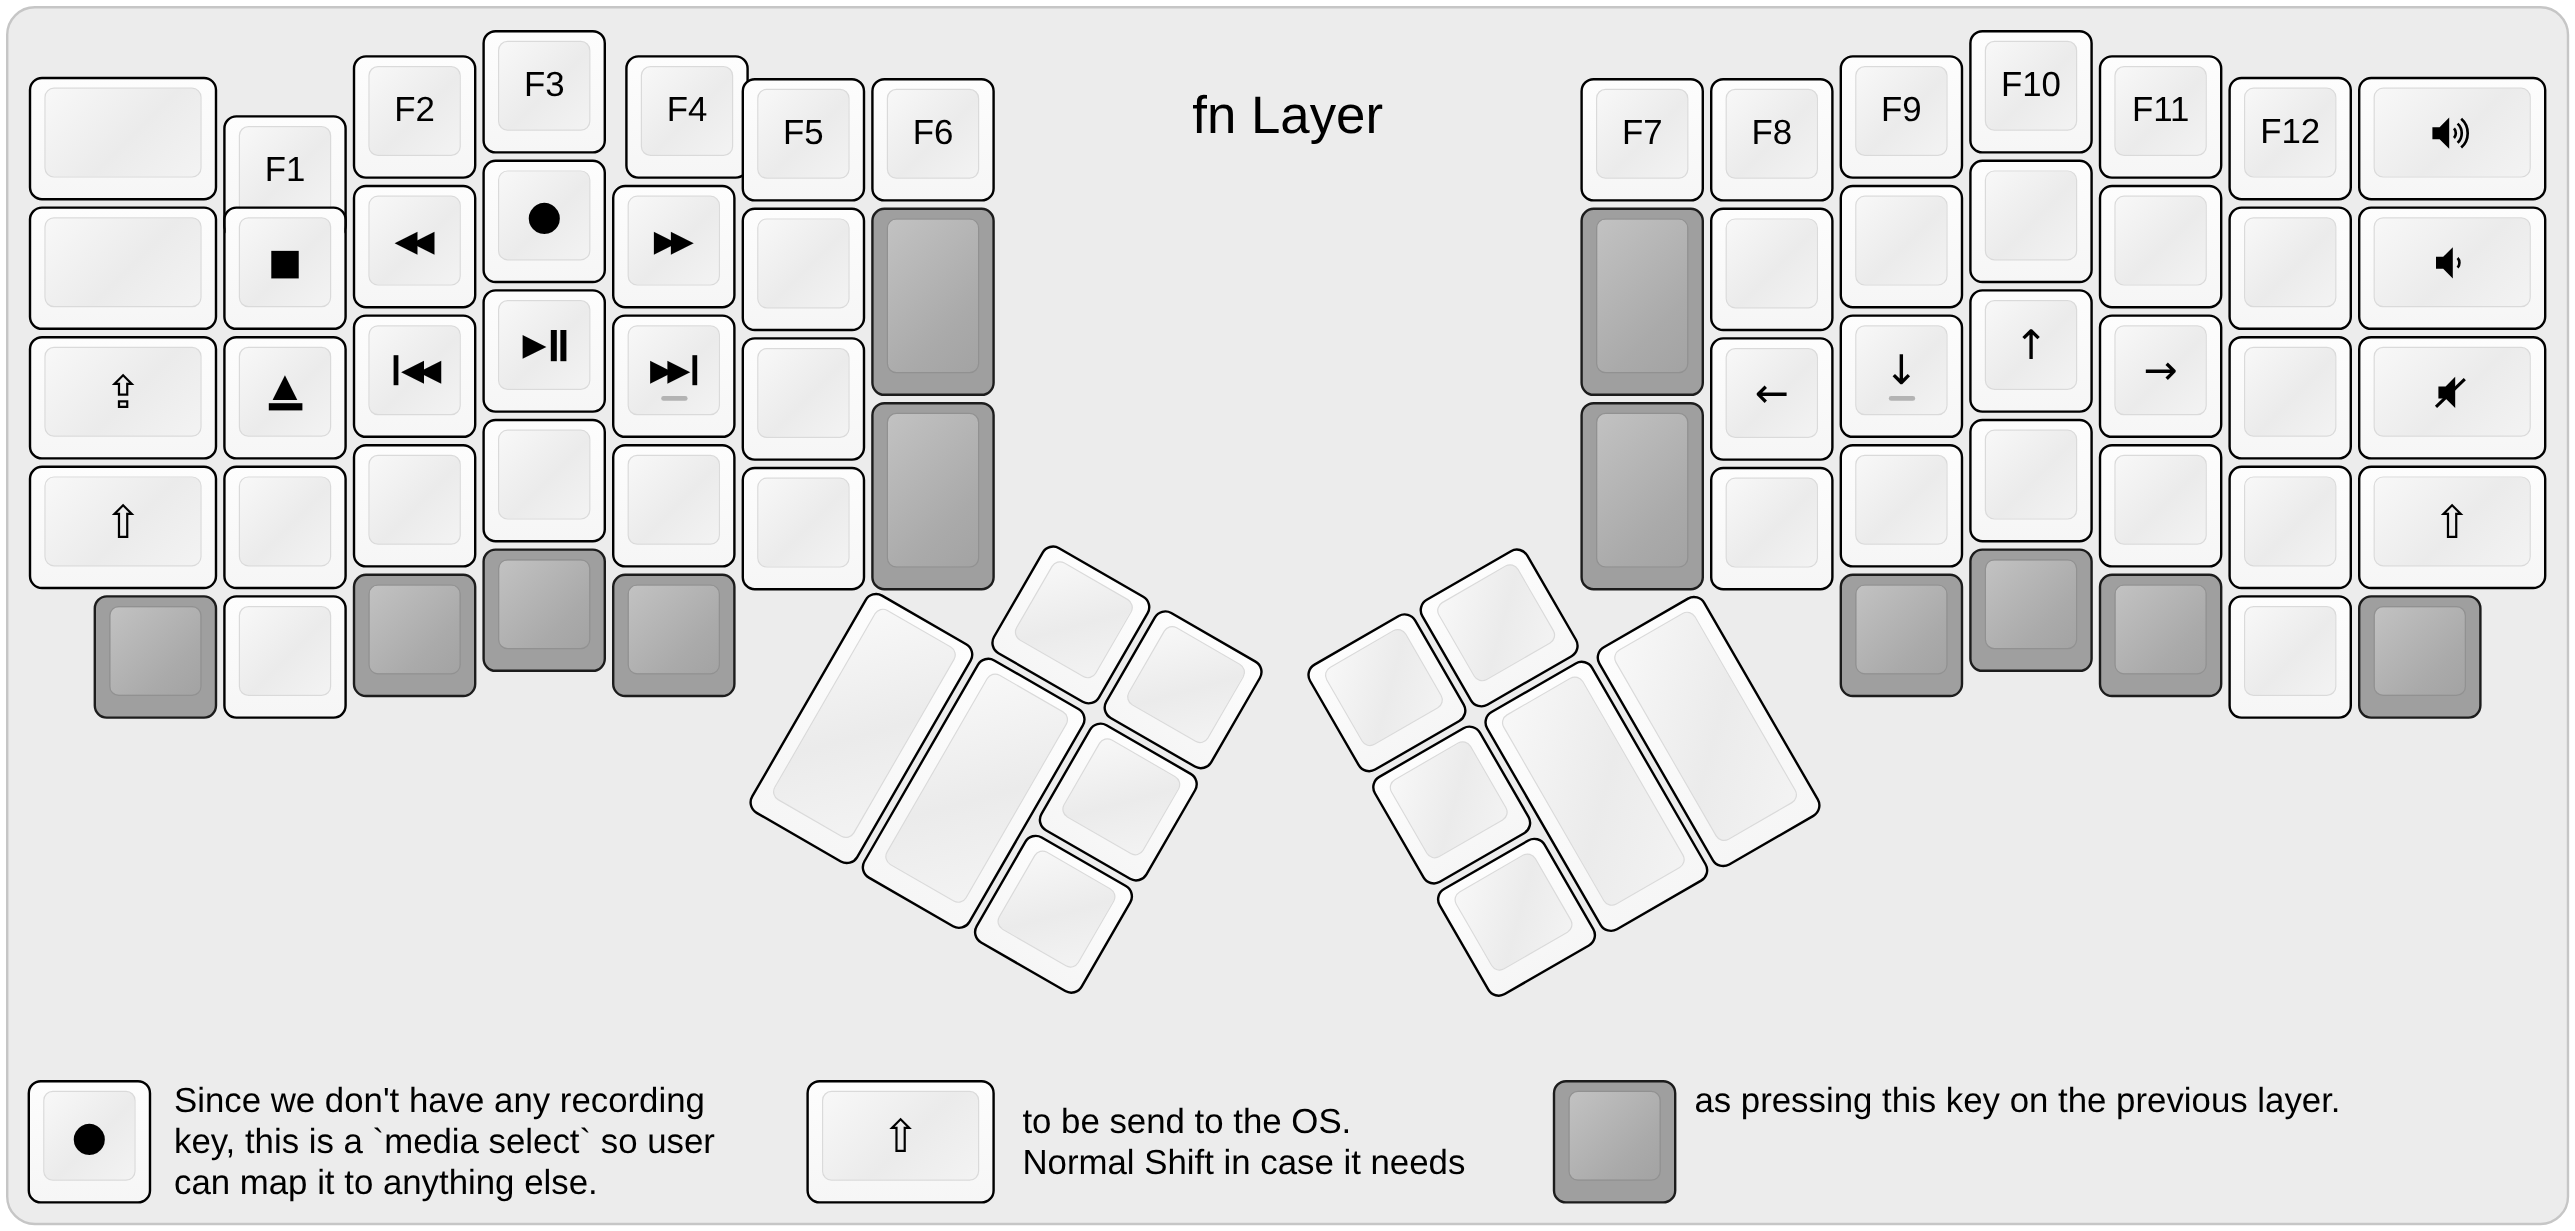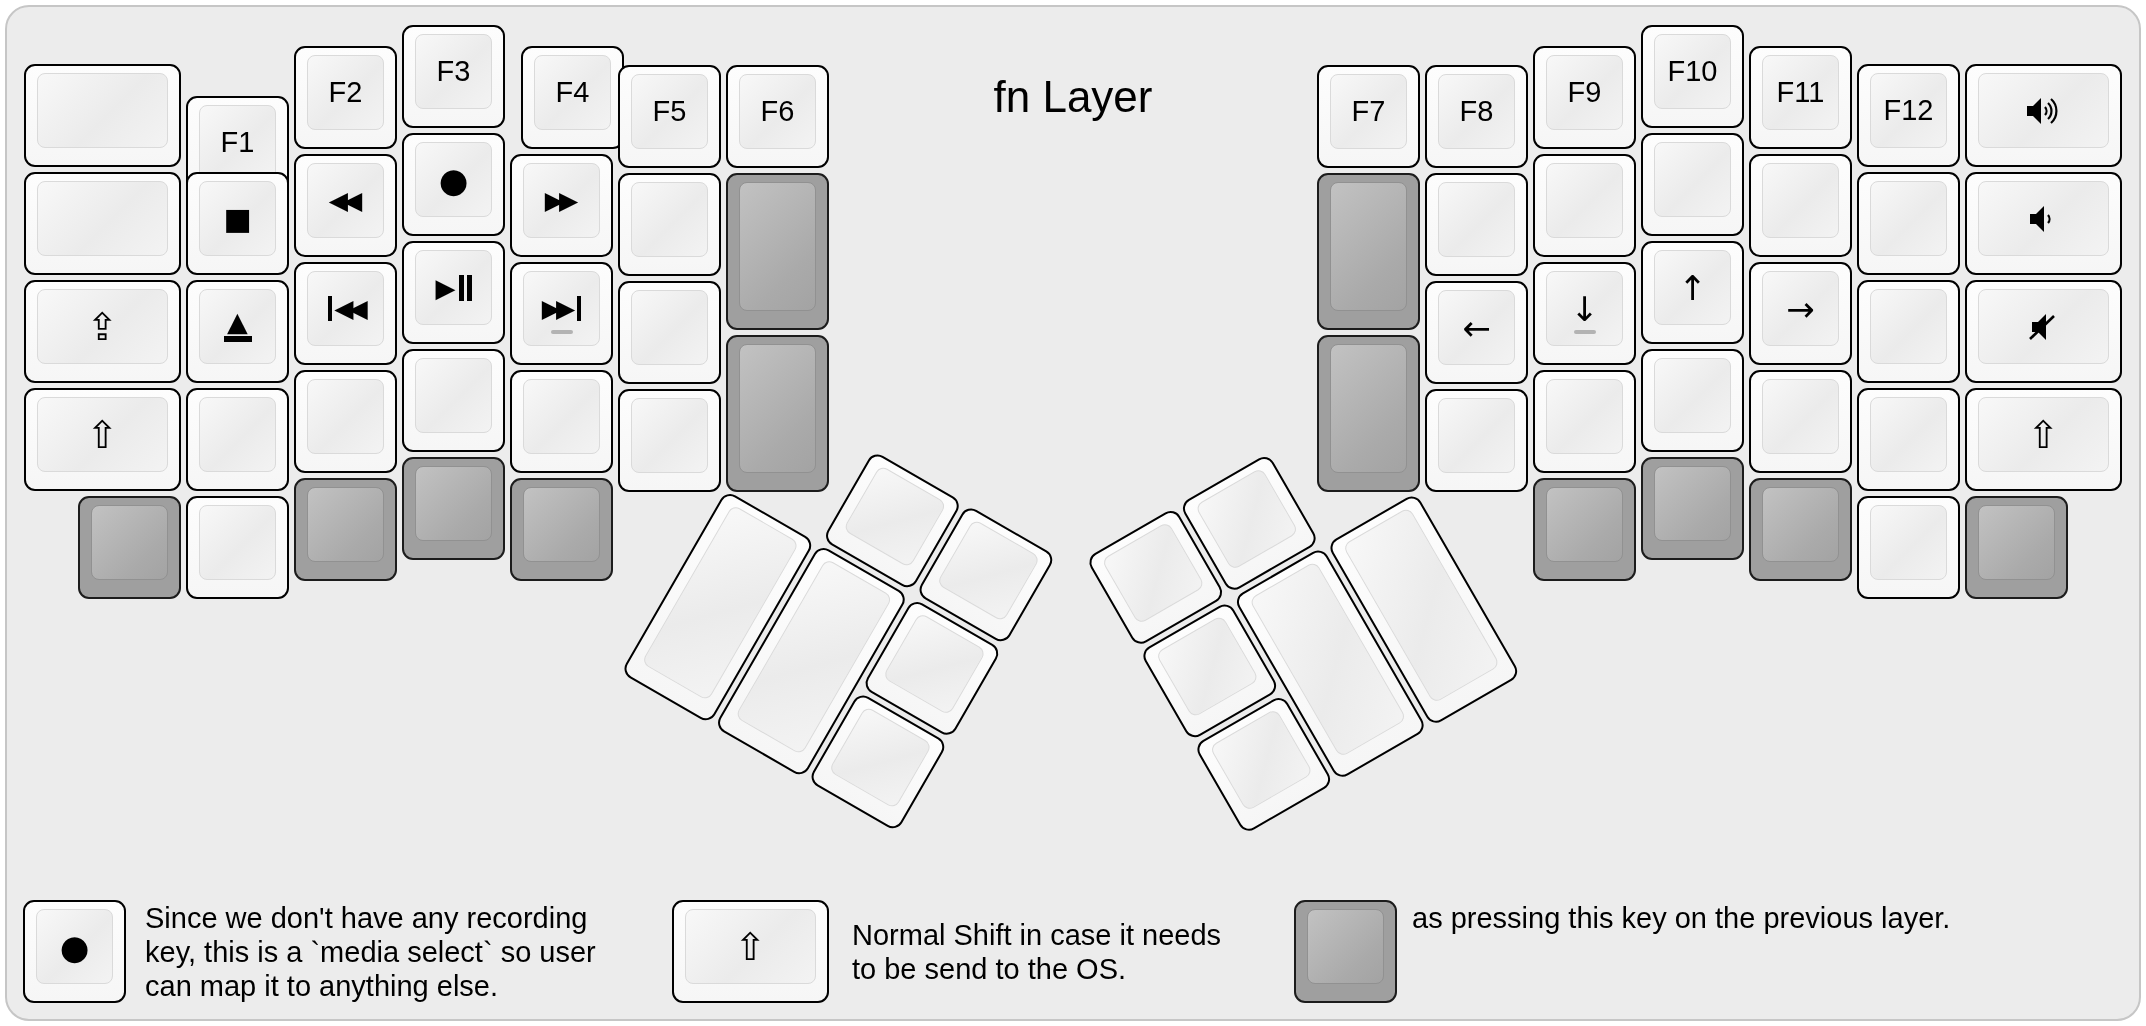--- a/index.html
+++ b/index.html
@@ -392,22 +392,22 @@
         <div>Since we don't have any recording</div>
         <div>key, this is a `media select` so user</div>
         <div>can map it to anything else.</div>
       </div>
       <div class="key" style="left: 672px; top: 900px; width: 157px;">
         <div class="cap">
           <span class="glyph g-shift">⇧</span>
         </div>
       </div>
       <div class="legend-text" style="left: 852px; top: 918px;">
+        <div>to be send to the OS.</div>
         <div>Normal Shift in case it needs</div>
-        <div>to be send to the OS.</div>
       </div>
       <div class="key gray" style="left: 1294px; top: 900px;">
         <div class="cap"></div>
       </div>
       <div class="legend-text" style="left: 1412px; top: 901px;">
         <div>as pressing this key on the previous layer.</div>
       </div>
     </div>
 </div>
 

